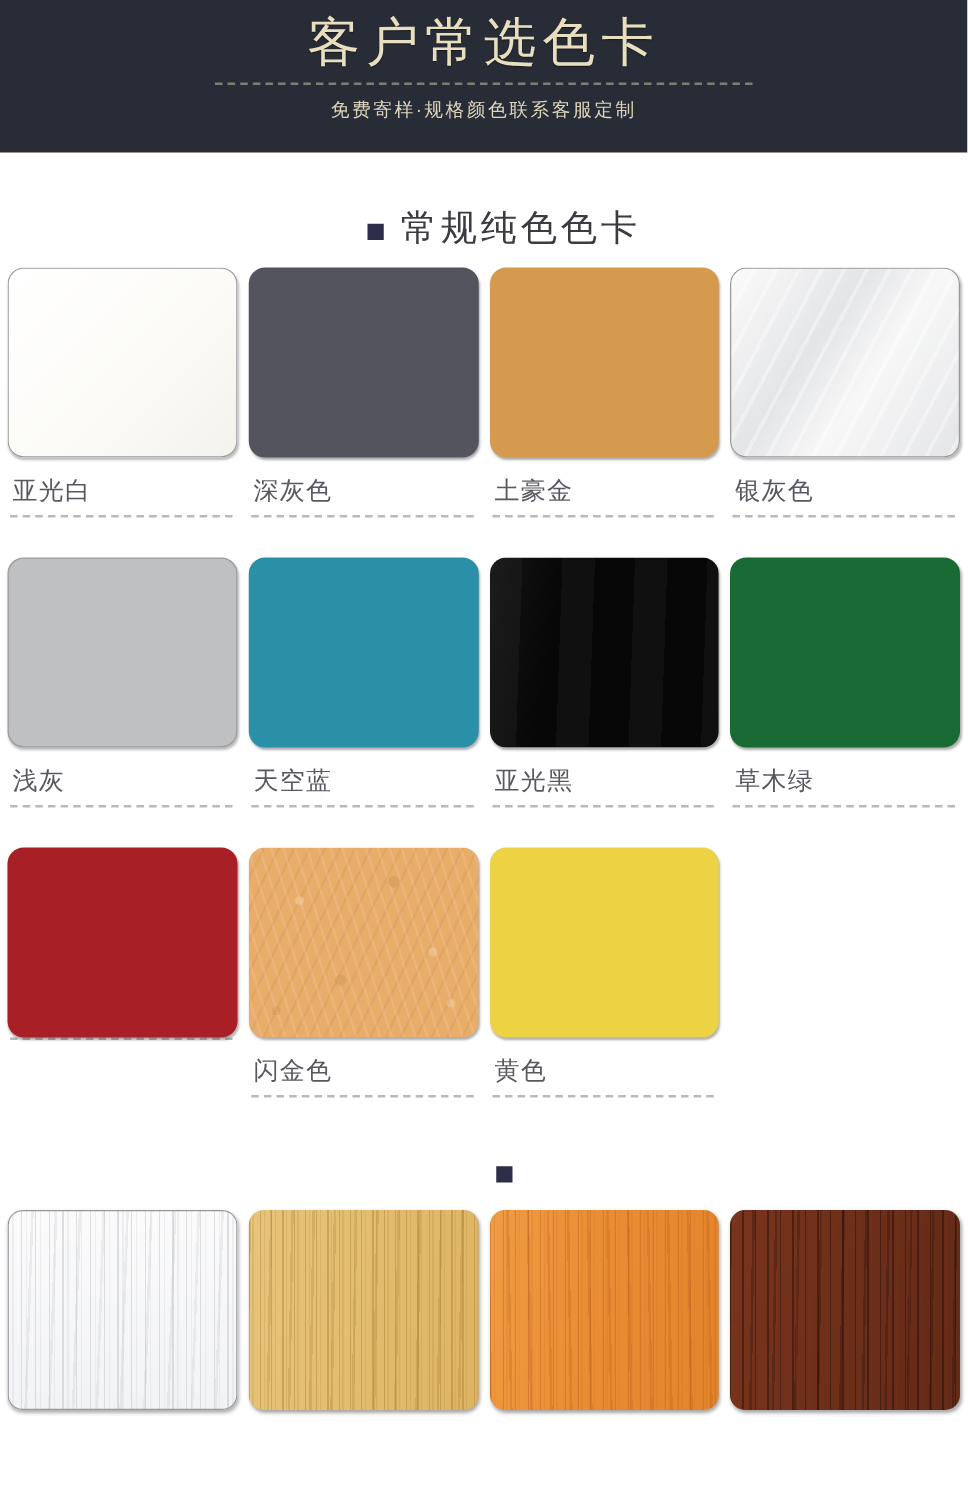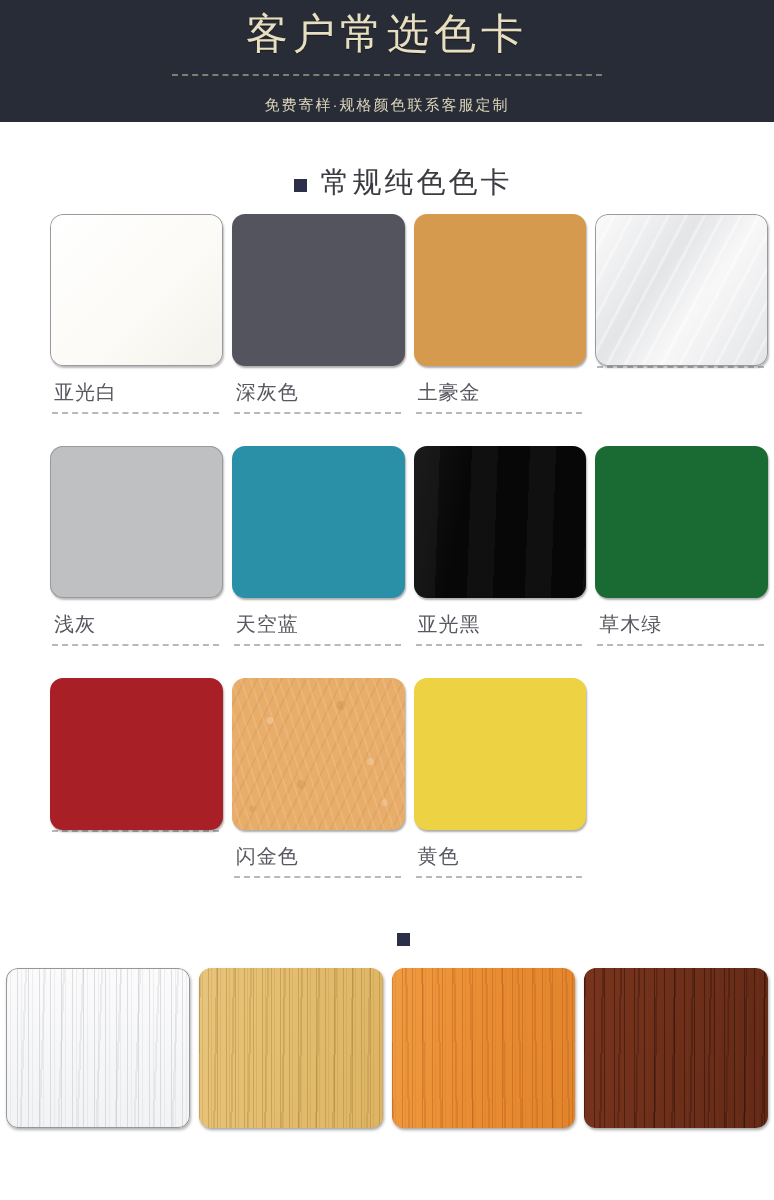--- a/index.html
+++ b/index.html
@@ -13,21 +13,21 @@
 
   
   .banner {
     position: relative;
     width: 774px;
     height: 122px;
     background: #282c36;
     display: flex;
     flex-direction: column;
     align-items: center;
-    justify-content: space-between;
+    justify-content: flex-start;
     padding-top: 4px;
   }
   .banner-title {
     font-size: 42px;
     letter-spacing: 5px;
     color: #e8dfc0;
     font-weight: 400;
     line-height: 60px;
     text-shadow: 0 1px 1px rgba(0,0,0,.45);
   }
@@ -206,38 +206,39 @@
   <div class="banner-title" style="color: rgb(232, 223, 192);">客户常选色卡</div>
   <div class="banner-rule"></div>
   <div class="banner-sub">免费寄样·规格颜色联系客服定制</div>
 </div>
 
 <div class="section-head sec-solid">
   <span class="bullet" style="background: rgb(44, 47, 74);"></span>
   <span class="section-title">常规纯色色卡</span>
 </div>
 
-<div class="grid" id="solid-grid" style="row-gap: 32px; margin-left: 44px;">
+<div class="grid" id="solid-grid" style="row-gap: 32px;">
     <div class="cell">
       <div class="swatch bordered tex-matte-white" style="background-color: rgb(251, 250, 246);"></div>
       <div class="label">亚光白</div>
       <div class="dash"></div>
     </div>
     <div class="cell">
       <div class="swatch" style="background-color: rgb(84, 84, 95);"></div>
       <div class="label">深灰色</div>
       <div class="dash"></div>
     </div>
     <div class="cell">
       <div class="swatch" style="background-color: rgb(213, 154, 78);"></div>
       <div class="label">土豪金</div>
       <div class="dash"></div>
     </div>
     <div class="cell">
       <div class="swatch bordered tex-silver" style="background-color: rgb(228, 229, 231);"></div>
+      <div class="label">银灰色</div>
       <div class="dash"></div>
     </div>
     <div class="cell">
       <div class="swatch bordered" style="background-color: rgb(191, 192, 194);"></div>
       <div class="label">浅灰</div>
       <div class="dash"></div>
     </div>
     <div class="cell">
       <div class="swatch" style="background-color: rgb(42, 144, 168);"></div>
       <div class="label">天空蓝</div>

